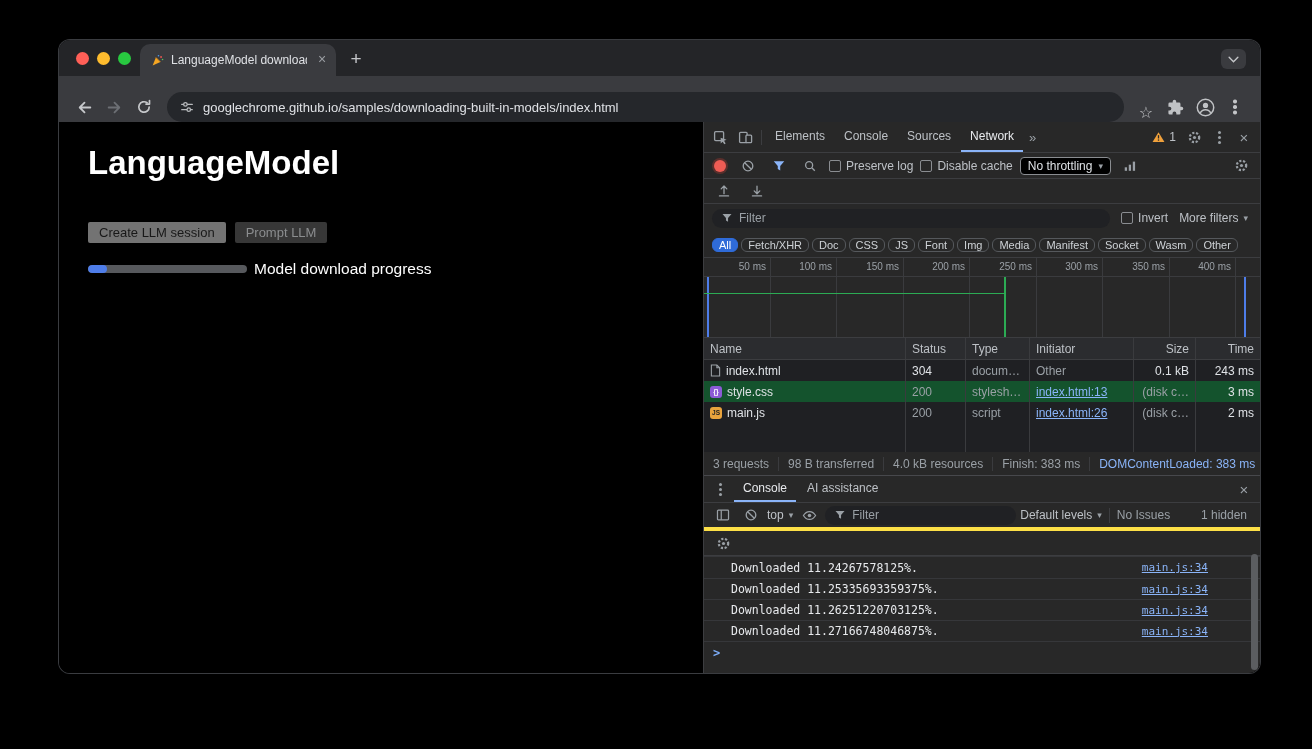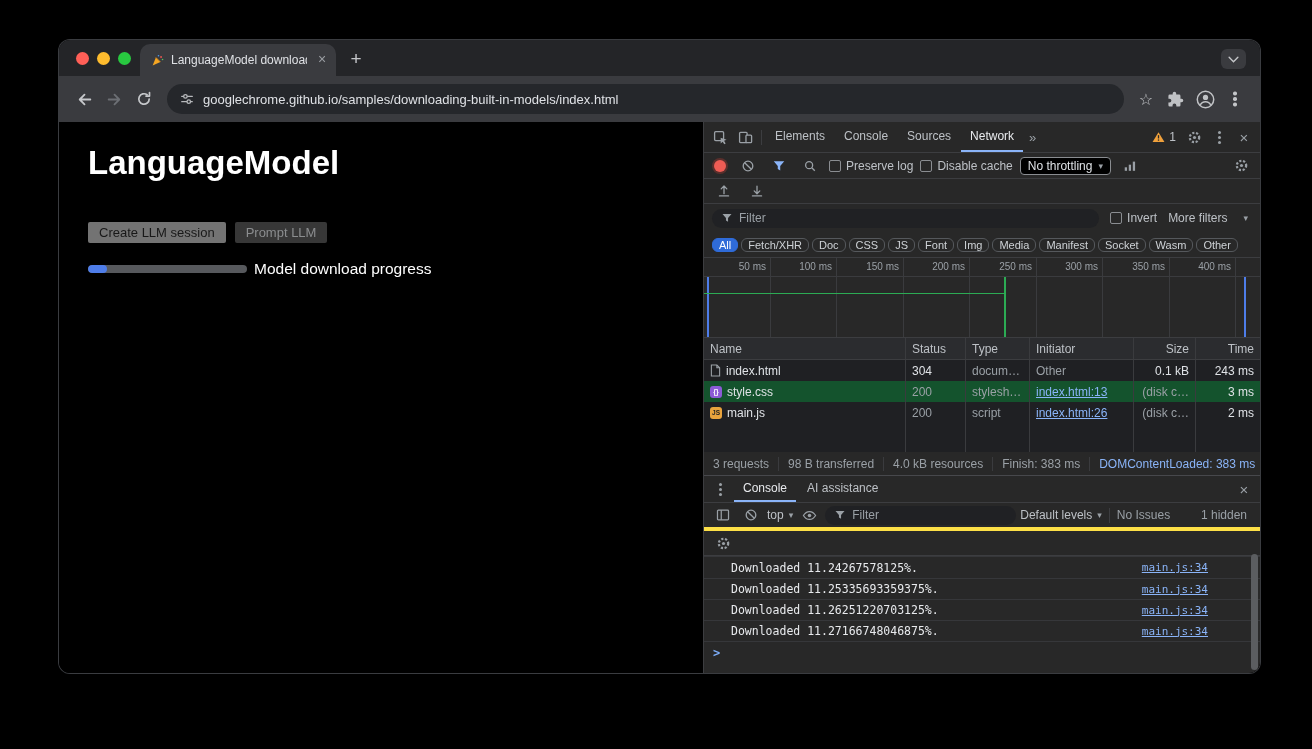--- a/index.html
+++ b/index.html
@@ -19,21 +19,21 @@
   .tab { margin-left:81px; width:196px; height:32px; background:#3a3b3f; border-radius:10px 10px 0 0;
     display:flex; align-items:center; gap:7px; padding:0 6px 0 11px; color:#dfe1e5; font-size:12px; }
   .tab-title { flex:1; white-space:nowrap; overflow:hidden; }
   .tab-close { color:#9b9ea3; font-size:14px; width:16px; height:16px; line-height:15px; text-align:center; border-radius:4px; }
   .newtab { width:28px; height:28px; margin:0 0 3px 6px; color:#c3c5c8; font-size:19px; font-weight:400;
     display:flex; align-items:center; justify-content:center; border-radius:50%; }
   .tabsearch { position:absolute; right:14px; top:9px; width:25px; height:20px; background:#3a3b3f; border-radius:6px;
     display:flex; align-items:center; justify-content:center; }
 
   
-  .toolbar { height:46px; background:#3a3b3f; display:flex; align-items:center; padding:0 10px; gap:0; flex:0 0 46px; }
+  .toolbar { height:46px; background:#3a3b3f; display:flex; align-items:flex-end; padding:0 10px; gap:0; flex:0 0 46px; }
   .nav-btn { width:30px; height:30px; border-radius:50%; display:flex; align-items:center; justify-content:center; flex:0 0 auto; }
   .urlbar { flex:1; height:30px; margin:0 8px; background:#25272b; border-radius:15px;
     display:flex; align-items:center; gap:9px; padding:0 13px; min-width:0; }
   .url-input { flex:1; background:transparent; border:none; outline:none; color:#dfe1e5; font-size:13px; font-family:inherit; min-width:0; }
   .star { font-size:16px; color:#c3c5c8; width:28px; text-align:center; }
   .kdots { width:3.5px; height:3.5px; border-radius:50%; background:#c3c5c8; display:inline-block;
     box-shadow:0 -5.5px 0 #c3c5c8, 0 5.5px 0 #c3c5c8; }
   .kdots.dt { background:#9aa0a6; box-shadow:0 -5px 0 #9aa0a6, 0 5px 0 #9aa0a6; width:3px; height:3px; }
 
   
@@ -72,21 +72,21 @@
   .select { display:flex; align-items:center; gap:6px; border:1px solid #8a8d91; border-radius:4px; padding:1px 7px;
     color:#dfe2e6; white-space:nowrap; background:#000000; }
 
   .har-row { flex:0 0 24px; display:flex; align-items:center; gap:9px; padding:0 8px; border-bottom:1px solid #3c3d40; }
 
   .filter-row { flex:0 0 28px; display:flex; align-items:center; gap:11px; padding:0 8px; overflow:hidden; }
   .search-pill { height:19px; background:#202124; border-radius:10px; display:flex; align-items:center; gap:6px; padding:0 9px; }
   .search-pill.grow { flex:1; min-width:0; }
   .search-pill input { background:transparent; border:none; outline:none; color:#e8eaed; font-size:12px; font-family:inherit; flex:1; min-width:0; }
   .search-pill input::placeholder { color:#9aa0a6; }
-  .more-filters { display:flex; align-items:center; gap:16px; white-space:nowrap; padding-right:4px;text-align:right; }
+  .more-filters { display:flex; align-items:center; gap:5px; white-space:nowrap; padding-right:4px;text-align:right; }
 
   .chips-row { flex:0 0 26px; display:flex; align-items:center; gap:3px; padding:0 8px; border-bottom:1px solid #3c3d40; overflow:hidden; }
   .chip { padding:0 6px; border-radius:6px; border:1px solid #55585c; color:#ced2d6; font-size:11px; white-space:nowrap; flex:0 0 auto; }
   .chip.active { background:#2f6bd8; border-color:#2f6bd8; color:#fff; }
 
   .overview { flex:0 0 80px; position:relative; border-bottom:1px solid #3c3d40; overflow:hidden; }
   .ov-grid { position:absolute; top:0; bottom:0; width:1px; background:#3a3b3e; }
   .ov-sep { position:absolute; left:0; right:0; top:18px; height:1px; background:#3a3b3e; }
   .ov-label { position:absolute; top:3px; font-size:10px; color:#9aa0a6; transform:translateX(-100%); padding-right:4px; white-space:nowrap; }
   .marker { position:absolute; top:19px; bottom:0; width:2px; }

